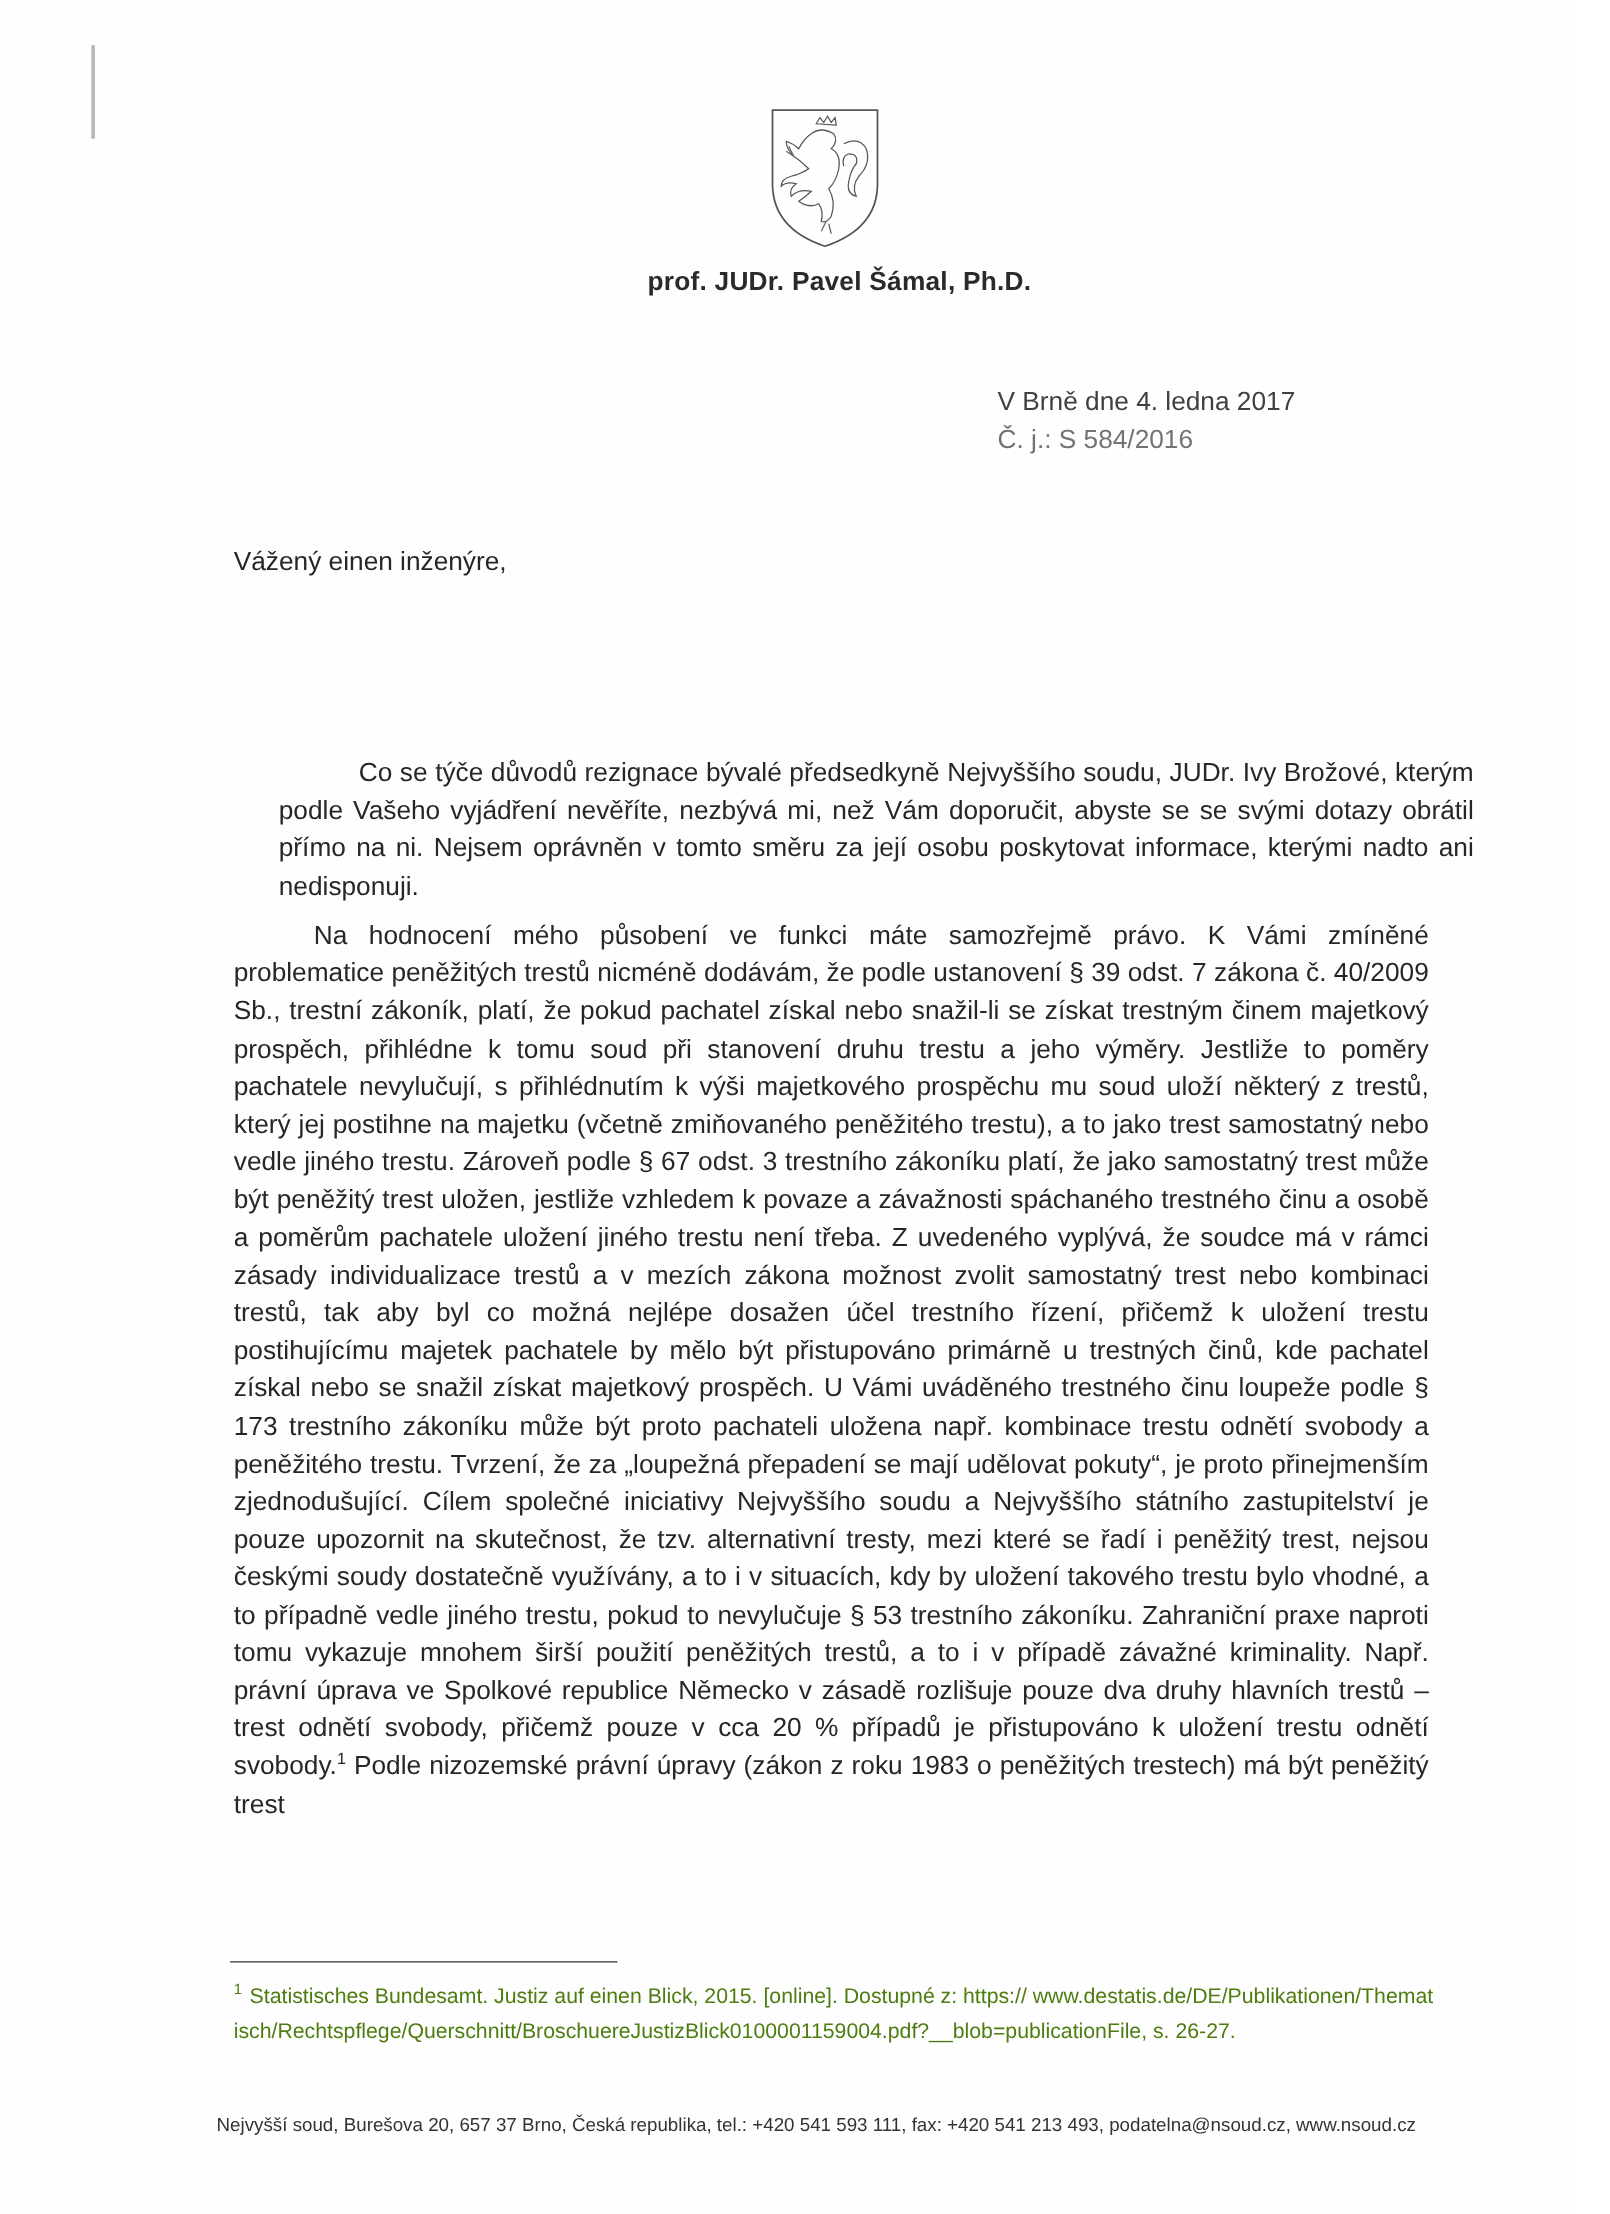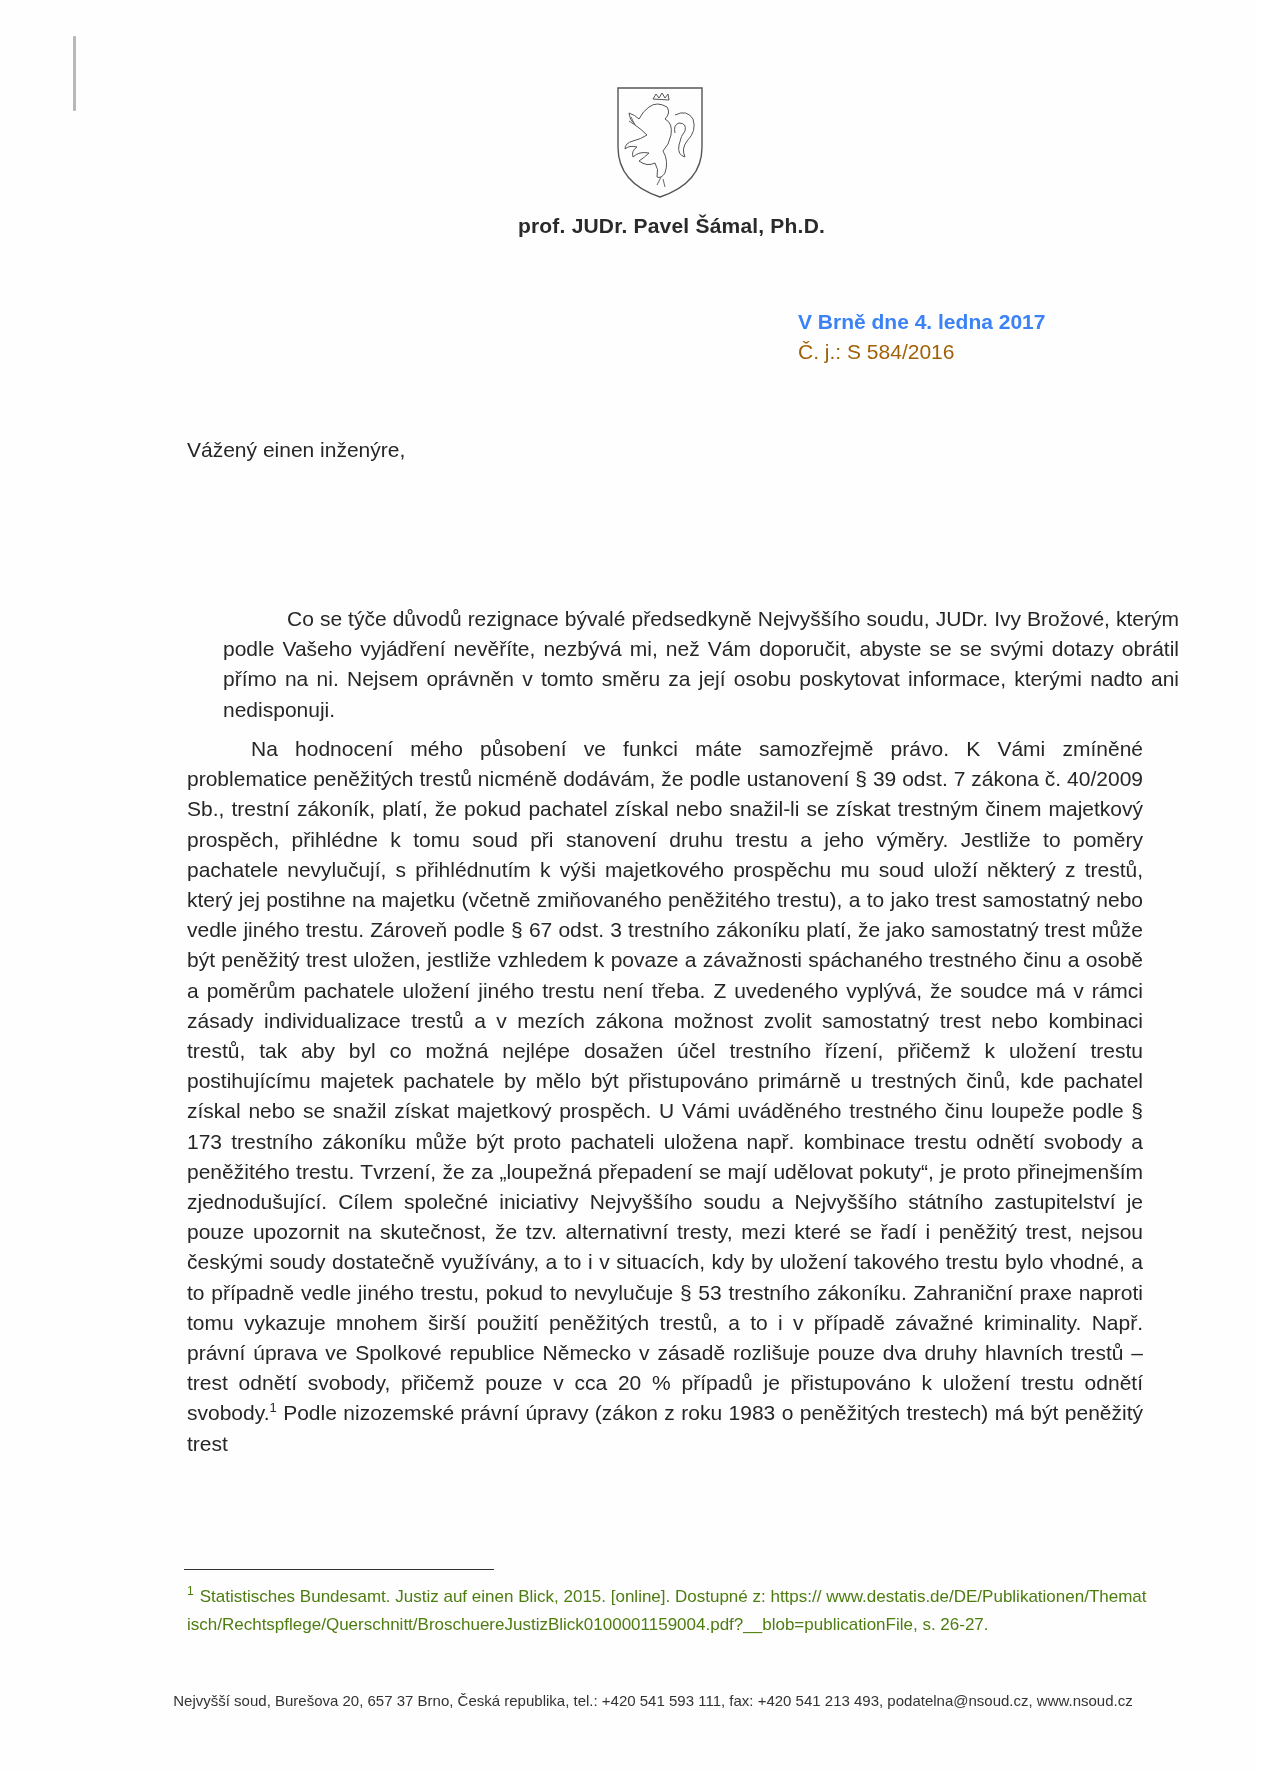--- a/index.html
+++ b/index.html
@@ -3,22 +3,22 @@
 <meta charset="utf-8">
 <style>
   html, body { margin: 0; padding: 0; background: #ffffff; }
   body { width: 1288px; height: 1771px; position: relative; overflow: hidden;
          font-family: "Liberation Sans", "DejaVu Sans", sans-serif; color: #262626; }
   .page { position: absolute; left: 0; top: 0; width: 1256px; height: 1771px; background: #fefefe; }
   .punch-mark { position: absolute; left: 73px; top: 36px; width: 3px; height: 75px; background: #b8b8b8; border-radius: 1px; }
   .emblem { position: absolute; left: 615px; top: 85px; width: 90px; height: 115px; }
   .header-name { position: absolute; left: 0; width: 1288px; top: 214px; text-align: center; font-size: 21px; font-weight: bold; color: #2a2a2a; letter-spacing: 0.2px; padding-left: 55px; box-sizing: border-box; }
   .header-title { position: absolute; left: 0; width: 1288px; top: 244px; text-align: center; font-size: 21px; color: #2a2a2a; letter-spacing: 0.3px; padding-left: 55px; box-sizing: border-box; }
-  .date-line { position: absolute; left: 798px; top: 310px; font-size: 21px; color: #3b82f6; font-weight: bold; }
-  .ref-line { position: absolute; left: 798px; top: 340px; font-size: 21px; color: #a16207; }
+  .date-line { position: absolute; left: 798px; top: 310px; font-size: 21px; color: #404040; }
+  .ref-line { position: absolute; left: 798px; top: 340px; font-size: 21px; color: #737373; }
   .salutation { position: absolute; left: 187px; top: 438px; font-size: 21px; }
   .body-text { position: absolute; left: 187px; width: 956px; font-size: 21px; line-height: 30.2px; text-align: justify; text-align-last: left; }
   .body-text p { margin: 0; }
   .indent { text-indent: 64px; }
   .p1 { top: 493px; }
   .p2 { top: 604px; margin-left: 36px; }
   .p3 { top: 734px; }
   sup { font-size: 13px; line-height: 0; vertical-align: super; }
   .footnote-rule { position: absolute; left: 184px; top: 1569px; width: 310px; height: 1px; background: #333; }
   .footnote { position: absolute; left: 187px; top: 1583px; width: 960px; font-size: 17px; line-height: 28px; color: #4d7c0f; word-break: break-all; }

